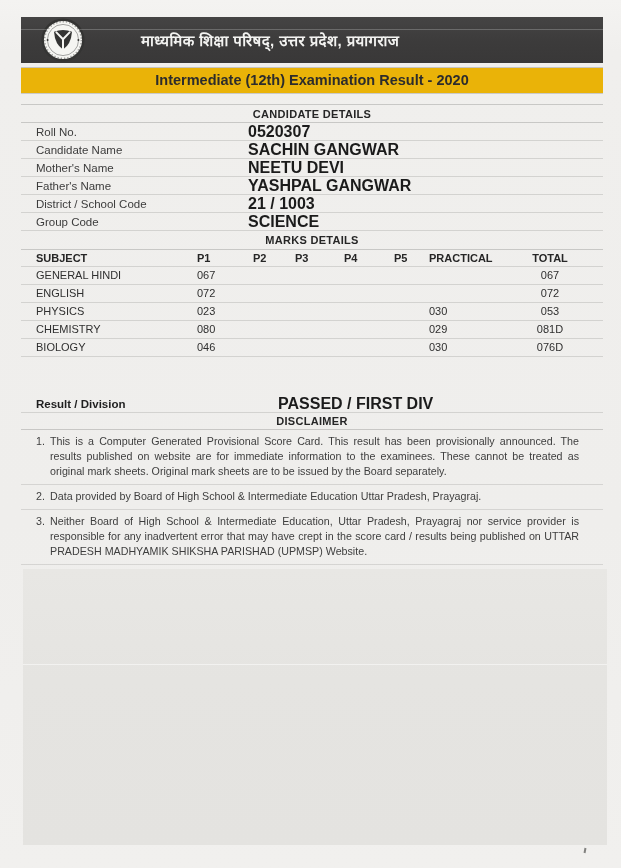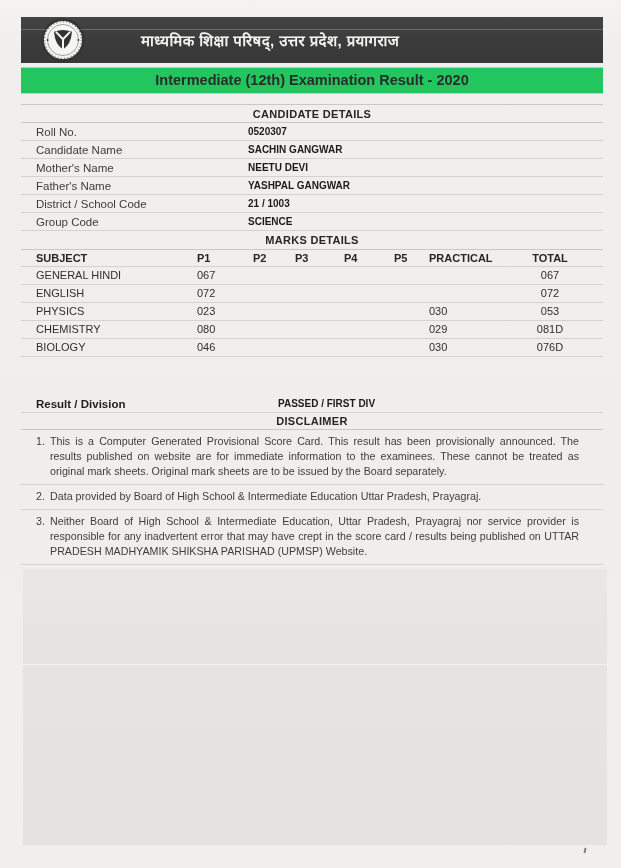--- a/index.html
+++ b/index.html
@@ -22,21 +22,21 @@
     background:rgba(255,255,255,.22);
   }
   .logo{position:absolute;left:20px;top:1px;width:44px;height:44px;}
   .band-title{
     position:absolute;left:80px;top:0;height:46px;display:flex;align-items:center;
     color:#f3f3f1;font-family:Liberation Sans, sans-serif;font-size:15px;font-weight:700;
     letter-spacing:.4px;white-space:nowrap;margin-left:40px;
   }
   .band-sub{
     position:absolute;left:21px;top:67px;width:582px;height:27px;
-    background:#22c55e;border-top:1px solid #c6c5c3;border-bottom:1px solid #cbcac8;
+    background:#eab308;border-top:1px solid #c6c5c3;border-bottom:1px solid #cbcac8;
     text-align:center;line-height:25px;font-size:14.5px;font-weight:700;color:#2c2c2c;
   }
 
   
   .sec-title{
     position:absolute;left:21px;width:582px;height:19px;
     text-align:center;line-height:18px;font-size:11px;font-weight:700;color:#262626;
     letter-spacing:.3px;
     border-top:1px solid rgba(168,168,165,.55);
     border-bottom:1px solid rgba(168,168,165,.55);
@@ -45,21 +45,21 @@
   .row{
     position:absolute;left:21px;width:582px;height:18px;
     border-bottom:1px solid rgba(172,172,169,.42);
   }
   .row .lab{
     position:absolute;left:15px;top:0;line-height:18px;
     font-size:11.5px;color:#3c3c3c;white-space:nowrap;
   }
   .row .val{
     position:absolute;left:227px;top:0;line-height:18px;
-    font-size:10px;font-weight:700;color:#1b1b1b;white-space:nowrap;
+    font-size:16px;font-weight:700;color:#1b1b1b;white-space:nowrap;
   }
   .row.summary .lab{font-weight:700;color:#1f1f1f;}
   .row.summary .val{left:257px;}
   .row.summary.first{border-top:1px solid rgba(168,168,165,.55);}
 
   
   .trow{
     position:absolute;left:21px;width:582px;height:18px;
     border-bottom:1px solid rgba(172,172,169,.42);
     font-size:11px;color:#2f2f2f;line-height:17px;

